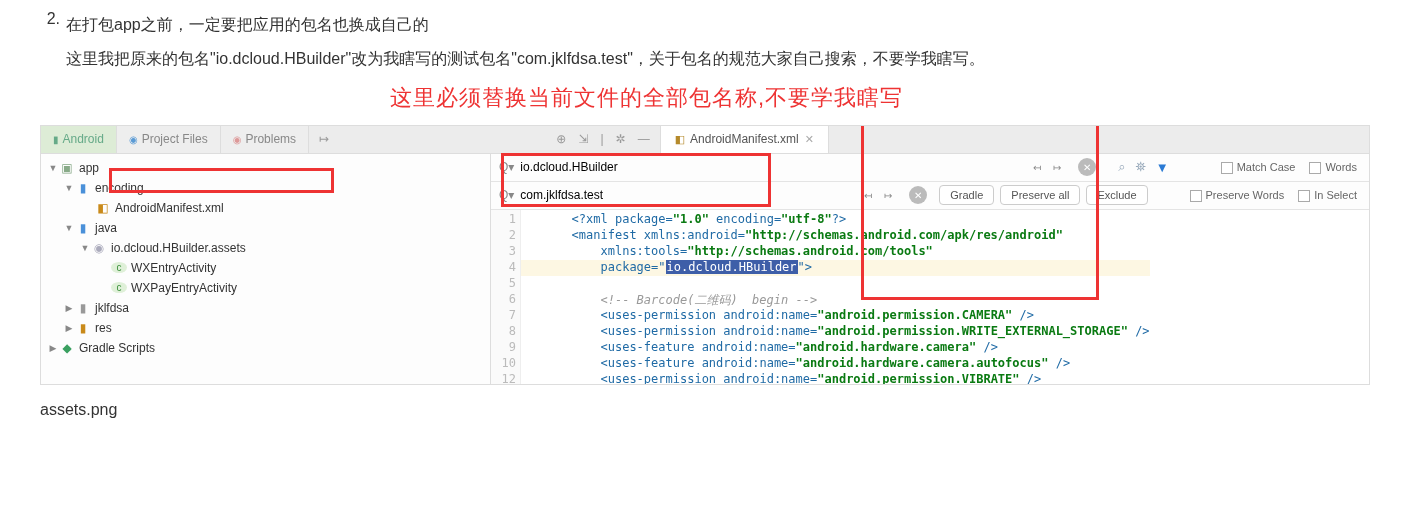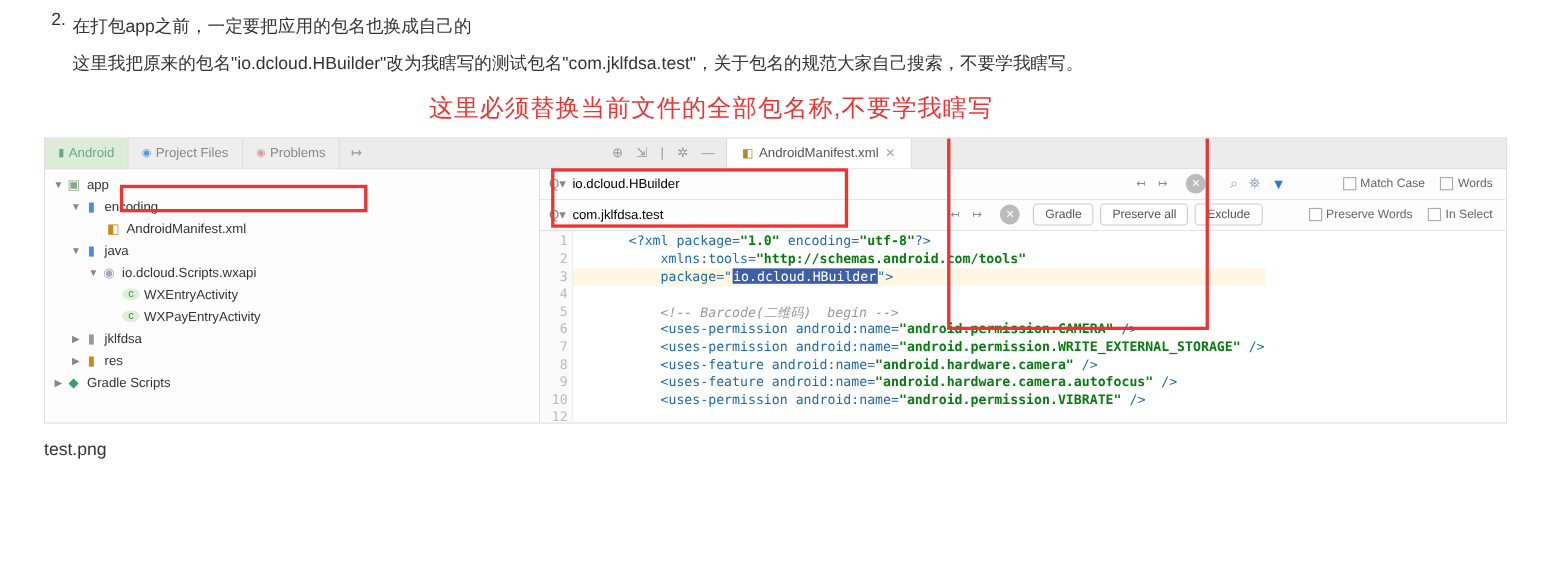--- a/index.html
+++ b/index.html
@@ -149,21 +149,21 @@
           <span class="ind"></span>
           <span class="chev">▼</span>
           <span class="icon icon-folder-blue">▮</span>
           <span>java</span>
         </div>
       <div class="tree-row">
           <span class="ind"></span>
           <span class="ind"></span>
           <span class="chev">▼</span>
           <span class="icon icon-pkg">◉</span>
-          <span>io.dcloud.Scripts.wxapi</span>
+          <span>io.dcloud.HBuilder.assets</span>
         </div>
       <div class="tree-row">
           <span class="ind"></span>
           <span class="ind"></span>
           <span class="ind"></span>
           <span class="ind"></span>
           <span class="icon icon-class">c</span>
           <span>WXEntryActivity</span>
         </div>
       <div class="tree-row">
@@ -240,20 +240,21 @@
             <div>5</div>
             <div>6</div>
           <div>7</div>
             <div>8</div>
             <div>9</div>
           <div>10</div>
             <div>12</div>
         </div>
         <div class="lines">
           <div class="code-line">       <span class="tk-tag">&lt;?xml </span><span class="tk-attr">package=</span><span class="tk-str">"1.0"</span><span class="tk-attr"> encoding=</span><span class="tk-str">"utf-8"</span><span class="tk-tag">?&gt;</span></div>
+          <div class="code-line">       <span class="tk-tag">&lt;manifest </span><span class="tk-attr">xmlns:android=</span><span class="tk-val">"http://schemas.android.com/apk/res/android"</span></div>
           <div class="code-line">           <span class="tk-attr">xmlns:tools=</span><span class="tk-val">"http://schemas.android.com/tools"</span></div>
           <div class="code-line hl">           <span class="tk-attr">package="</span><span class="tk-selected">io.dcloud.HBuilder</span><span class="tk-attr">"&gt;</span></div>
           <div class="code-line"> </div>
           <div class="code-line">           <span class="tk-comment">&lt;!-- Barcode(二维码)  begin --&gt;</span></div>
           <div class="code-line">           <span class="tk-tag">&lt;uses-permission </span><span class="tk-attr">android:name=</span><span class="tk-val">"android.permission.CAMERA"</span><span class="tk-tag"> /&gt;</span></div>
           <div class="code-line">           <span class="tk-tag">&lt;uses-permission </span><span class="tk-attr">android:name=</span><span class="tk-val">"android.permission.WRITE_EXTERNAL_STORAGE"</span><span class="tk-tag"> /&gt;</span></div>
           <div class="code-line">           <span class="tk-tag">&lt;uses-feature </span><span class="tk-attr">android:name=</span><span class="tk-val">"android.hardware.camera"</span><span class="tk-tag"> /&gt;</span></div>
           <div class="code-line">           <span class="tk-tag">&lt;uses-feature </span><span class="tk-attr">android:name=</span><span class="tk-val">"android.hardware.camera.autofocus"</span><span class="tk-tag"> /&gt;</span></div>
           <div class="code-line">           <span class="tk-tag">&lt;uses-permission </span><span class="tk-attr">android:name=</span><span class="tk-val">"android.permission.VIBRATE"</span><span class="tk-tag"> /&gt;</span></div>
 
@@ -261,13 +262,13 @@
       </div>
 
     </div>
   </div>
 
   <div class="red-box rb1"></div>
   <div class="red-box rb2"></div>
   <div class="red-box rb3"></div>
 </div>
 
-<div class="caption">test.png</div>
+<div class="caption">assets.png</div>
 
 </body></html>

